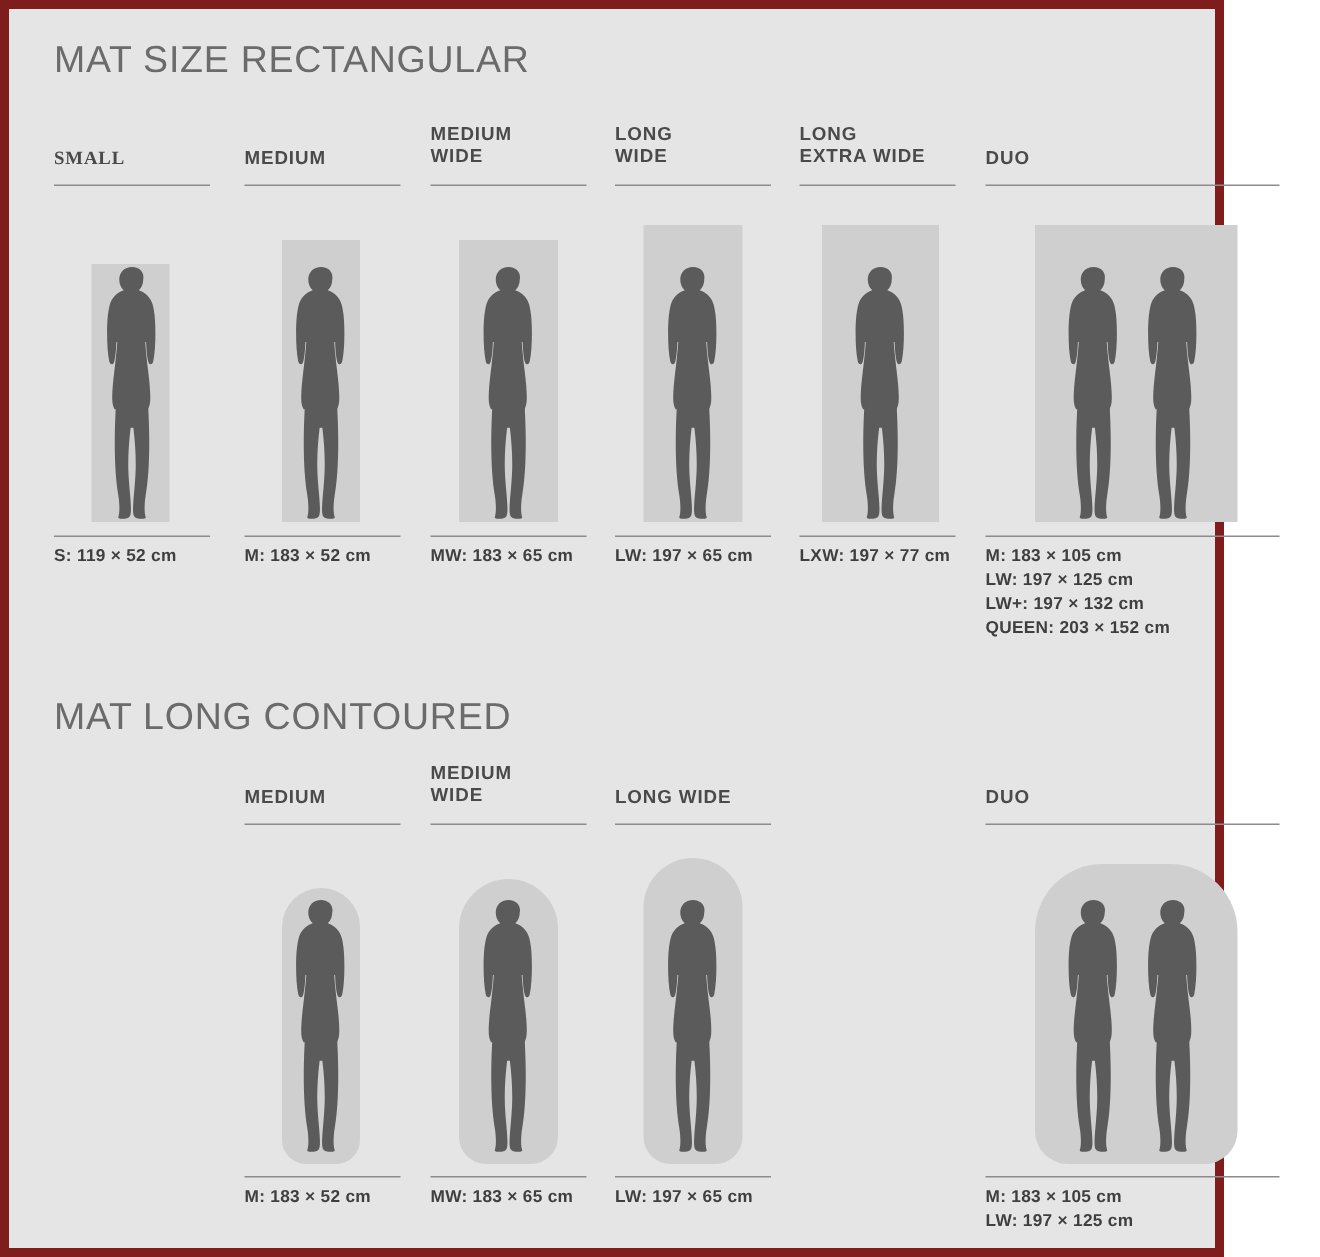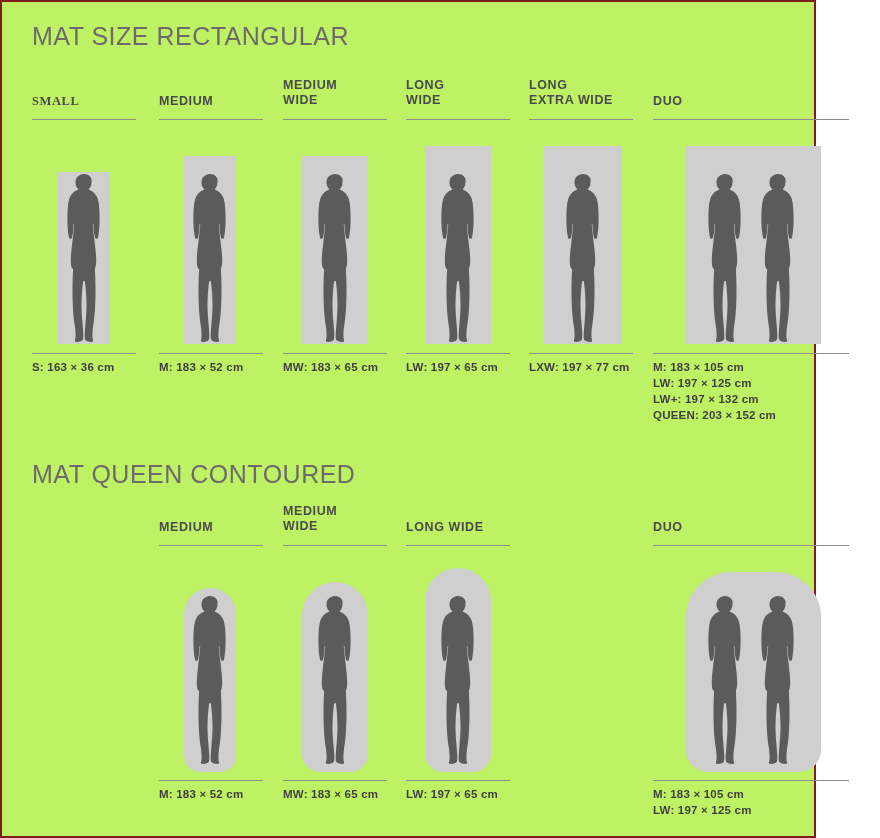--- a/index.html
+++ b/index.html
@@ -12,22 +12,22 @@
     height: 838px;
     font-family: "Liberation Sans", sans-serif;
     color: #4a4a4a;
     overflow: hidden;
   }
   .page {
     position: relative;
     width: 816px;
     height: 838px;
     box-sizing: border-box;
-    border: 2px solid #7f1d1d;
-    background: #bef264;
+    border: 6px solid #7f1d1d;
+    background: #e5e5e5;
   }
   .inner {
     position: absolute;
     left: 0; top: 0;
     width: 876px;
     height: 834px;
   }
 
   .section-title {
     position: absolute;
@@ -159,31 +159,31 @@
       </svg>
     </div>
 
     <div class="rule" style="left:30px;  top:351px; width:104px;"></div>
     <div class="rule" style="left:157px; top:351px; width:104px;"></div>
     <div class="rule" style="left:281px; top:351px; width:104px;"></div>
     <div class="rule" style="left:404px; top:351px; width:104px;"></div>
     <div class="rule" style="left:527px; top:351px; width:104px;"></div>
     <div class="rule" style="left:651px; top:351px; width:196px;"></div>
 
-    <div class="caption" style="left:30px;  top:357px;">S: 163 × 36 cm</div>
+    <div class="caption" style="left:30px;  top:357px;">S: 119 × 52 cm</div>
     <div class="caption" style="left:157px; top:357px;">M: 183 × 52 cm</div>
     <div class="caption" style="left:281px; top:357px;">MW: 183 × 65 cm</div>
     <div class="caption" style="left:404px; top:357px;">LW: 197 × 65 cm</div>
     <div class="caption" style="left:527px; top:357px;">LXW: 197 × 77 cm</div>
     <div class="caption" style="left:651px; top:357px;">M: 183 × 105 cm
 LW: 197 × 125 cm
 LW+: 197 × 132 cm
 QUEEN: 203 × 152 cm</div>
 
-    <div class="section-title" style="left:30px; top:458px;">MAT QUEEN CONTOURED</div>
+    <div class="section-title" style="left:30px; top:458px;">MAT LONG CONTOURED</div>
 
     <div class="col-head" style="left:157px; top:518px;">MEDIUM</div>
     <div class="col-head" style="left:281px; top:502px;">MEDIUM
 WIDE</div>
     <div class="col-head" style="left:404px; top:518px;">LONG WIDE</div>
     <div class="col-head" style="left:651px; top:518px;">DUO</div>
 
     <div class="rule" style="left:157px; top:543px; width:104px;"></div>
     <div class="rule" style="left:281px; top:543px; width:104px;"></div>
     <div class="rule" style="left:404px; top:543px; width:104px;"></div>

